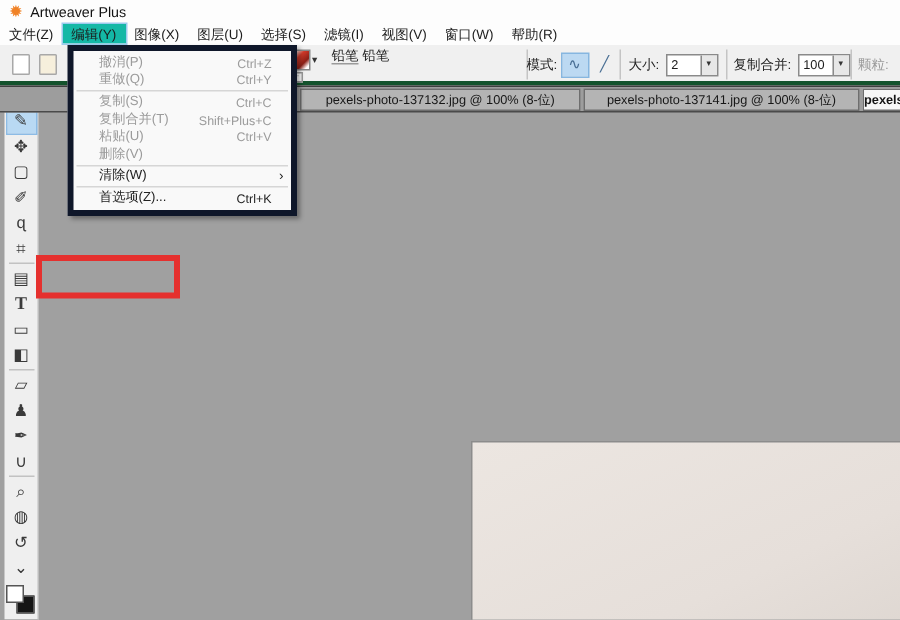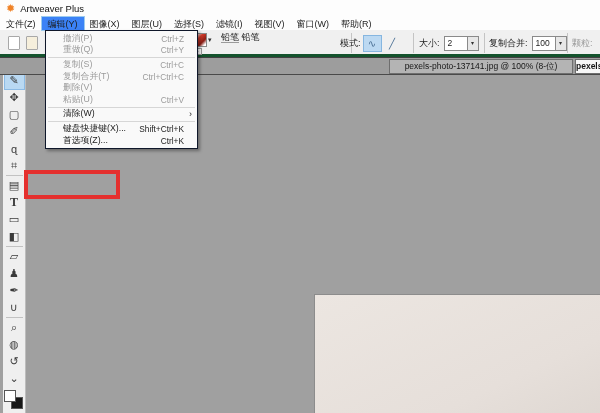--- a/index.html
+++ b/index.html
@@ -9,23 +9,23 @@
     font-family: "Liberation Sans", "DejaVu Sans", sans-serif;
     background: #a0a0a0; color:#1c1c1c;
   }
   
   .titlebar { position:absolute; left:0; top:0; width:600px; height:16px;
     background:#fdfdfd; display:flex; align-items:center; padding-left:6px; z-index:30; }
   .app-icon { color:#f08226; font-size:11px; line-height:1; margin-right:5px; }
   .title-text { font-size:9.5px; color:#111; }
   
   .menubar { position:absolute; left:0; top:16px; width:600px; height:14px;
-    background:#fdfdfd; display:flex; align-items:center; font-size:9px; z-index:30; }
+    background:#fdfdfd; display:flex; font-size:9px; z-index:30; }
   .menubar .menu-item { padding:1px 6px; height:13px; line-height:12px; white-space:nowrap; cursor:default; }
-  .menubar .menu-item.active { background:#3b82f6; outline:1px solid #9ccbee; }
+  .menubar .menu-item.active { background:#14b8a6; outline:1px solid #9ccbee; }
   
   .toolbar { position:absolute; left:0; top:30px; width:600px; height:27px;
     background:#f0f0f0; border-bottom:3px solid #14532d; z-index:20; font-size:9px; }
   .tb { position:absolute; top:0; height:26px; display:flex; align-items:center; }
   .doc-icon { position:absolute; top:6px; width:12px; height:14px; background:#fff;
     border:1px solid #a8a8a8; border-radius:1px; }
   .doc-icon.open { background:#f6efdc; }
   .preset-btn { position:absolute; left:192px; top:3px; width:24px; height:21px; }
   .preset-art { position:absolute; left:0; top:0; width:15px; height:14px; border:1px solid #888;
     background:linear-gradient(135deg,#fff 15%,#d23a2a 40%,#8c1f16 70%,#fff 90%); }
@@ -64,21 +64,21 @@
     justify-content:center; font-size:11px; color:#3a3a3a; cursor:pointer; }
   .tool.selected { background:#b9d9f3; outline:1px solid #8cbbe5; }
   .tool.serif { font-family:"Liberation Serif","DejaVu Serif",serif; font-weight:bold; font-size:12px; }
   .pal-sep { width:17px; height:1px; background:#c2c2c2; margin:1px auto; }
   .swatches { position:relative; width:20px; height:20px; margin:3px auto 0; }
   .swatch { position:absolute; width:12px; height:12px; border:1px solid #555; }
   .swatch.fg { left:0; top:0; background:#ffffff; z-index:2; }
   .swatch.bg { left:7px; top:7px; background:#151515; z-index:1; }
   
   .dropdown { position:absolute; left:45px; top:30px; width:153px; background:#f9f9f9;
-    border:1px solid #0f172a; box-shadow:2px 2px 3px rgba(0,0,0,.35);
+    border:4px solid #0f172a; box-shadow:2px 2px 3px rgba(0,0,0,.35);
     z-index:40; padding:2px 0; }
   .menu-row { position:relative; height:11.6px; display:flex; align-items:center;
     font-size:8.8px; color:#222; cursor:pointer; }
   .menu-row .lbl { margin-left:17px; white-space:nowrap; }
   .menu-row .sc { position:absolute; right:13px; white-space:nowrap; font-size:8.3px;text-align:right; }
   .menu-row .sub { position:absolute; right:5px; font-size:9px; line-height:1; }
   .menu-row.disabled { color:#9b9b9b; cursor:default; }
   .menu-sep { height:1px; background:#d6d6d6; margin:1px 2px; }
   
   .red-box { position:absolute; left:24px; top:170px; width:96px; height:29px;
@@ -112,21 +112,21 @@
     <span class="preset-art"></span>
     <span class="preset-arrow">▾</span>
     <span class="preset-mini">⋯</span>
   </span>
   <span class="preset-labels">
     <span class="row">铅笔</span>
     <span class="row">铅笔</span>
   </span>
 
   <span class="tb-sep" style="left:351px"></span>
-  <span class="tb" style="left:340px">
+  <span class="tb" style="left:351px">
     <span class="tb-label">模式:</span>
     <span id="mode-icons" style="display:flex">
         <span class="mode-btn selected">∿</span>
         <span class="mode-btn">╱</span>
       </span>
   </span>
 
   <span class="tb-sep" style="left:413px"></span>
   <span class="tb" style="left:419px">
     <span class="tb-label">大小:</span>
@@ -145,20 +145,21 @@
     </span>
   </span>
 
   <span class="tb-sep" style="left:567px"></span>
   <span class="tb" style="left:572px">
     <span class="tb-label disabled">颗粒:</span>
   </span>
 </div>
 
 <div class="tabbar" id="tabbar">
+    <div class="tab" style="left: 200px; width: 187px;">pexels-photo-137132.jpg @ 100% (8-位)</div>
     <div class="tab" style="left: 389px; width: 184px;">pexels-photo-137141.jpg @ 100% (8-位)</div>
     <div class="tab active" style="left: 575px; width: 28px;">pexels-pho</div>
   </div>
 
 <div class="workspace">
   <div class="photo" id="photo"></div>
 </div>
 
 <div class="palette" id="palette">
     <div class="tool selected">✎</div>
@@ -197,38 +198,34 @@
       <span class="lbl">重做(Q)</span>
       <span class="sc">Ctrl+Y</span>
     </div>
     <div class="menu-sep"></div>
     <div class="menu-row disabled">
       <span class="lbl">复制(S)</span>
       <span class="sc">Ctrl+C</span>
     </div>
     <div class="menu-row disabled">
       <span class="lbl">复制合并(T)</span>
-      <span class="sc">Ctrl+Ctrl+C</span>
-    </div>
-    <div class="menu-row disabled">
-      <span class="lbl">删除(V)</span>
+      <span class="sc">Shift+Plus+C</span>
     </div>
     <div class="menu-row disabled">
       <span class="lbl">粘贴(U)</span>
       <span class="sc">Ctrl+V</span>
+    </div>
+    <div class="menu-row disabled">
+      <span class="lbl">删除(V)</span>
     </div>
     <div class="menu-sep"></div>
     <div class="menu-row">
       <span class="lbl">清除(W)</span>
       <span class="sub">›</span>
     </div>
     <div class="menu-sep"></div>
     <div class="menu-row">
-      <span class="lbl">键盘快捷键(X)...</span>
-      <span class="sc">Shift+Ctrl+K</span>
-    </div>
-    <div class="menu-row">
       <span class="lbl">首选项(Z)...</span>
       <span class="sc">Ctrl+K</span>
     </div>
   </div>
 
 <div class="red-box"></div>
 
 </body></html>

